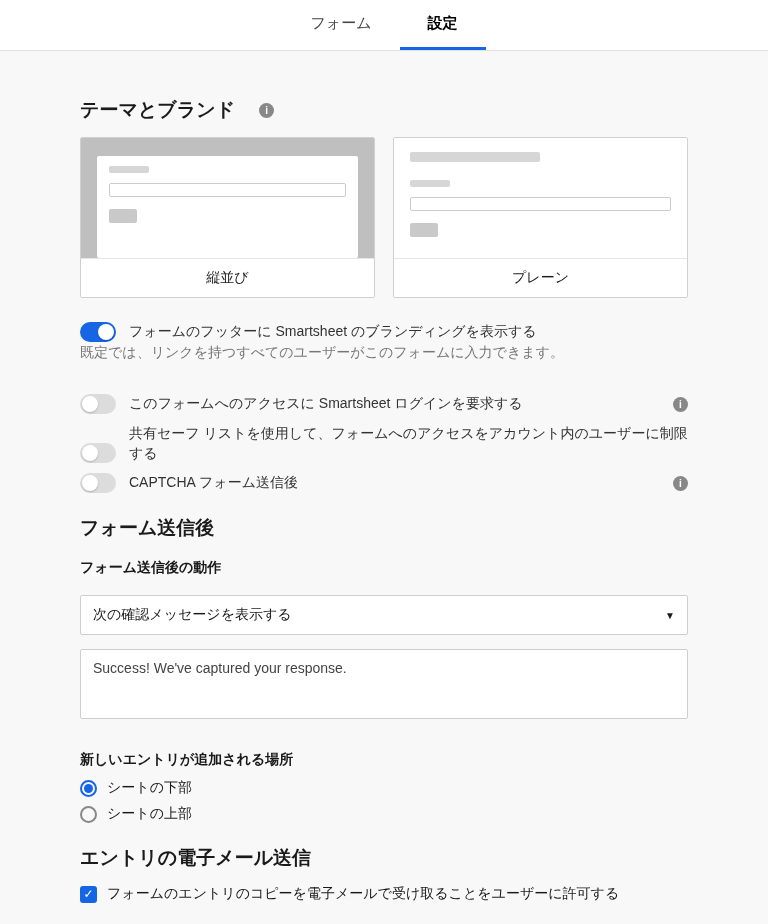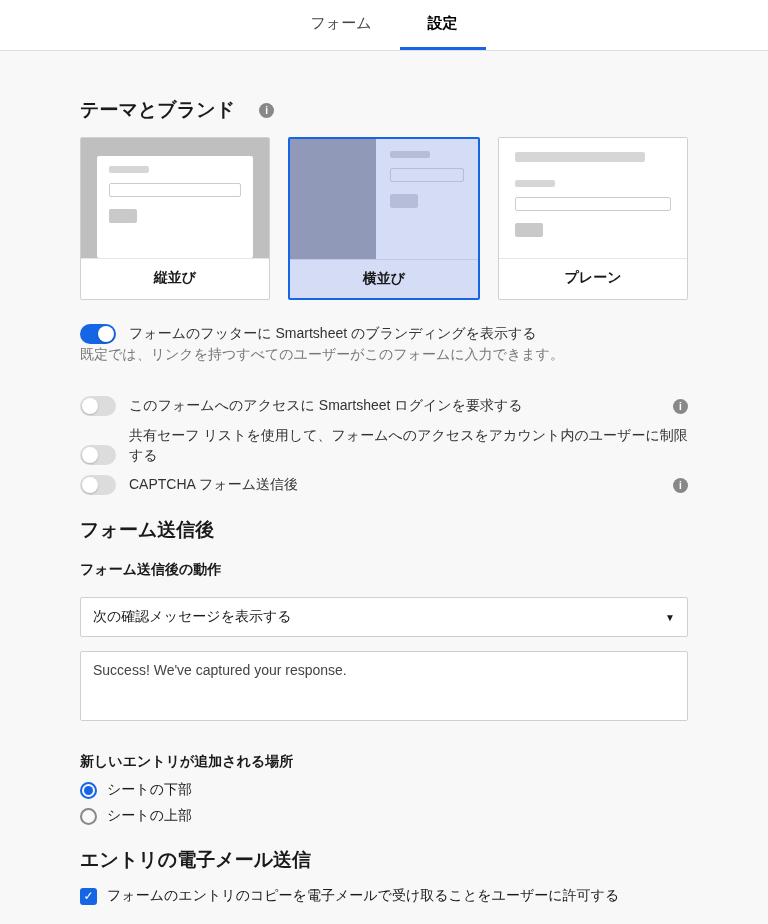--- a/index.html
+++ b/index.html
@@ -13,21 +13,21 @@
     
     .section-title { font-size: 19px; font-weight: 700; margin: 22px 0 14px 0; display: flex; align-items: center; gap: 24px; }
     .info-icon { width: 15px; height: 15px; border-radius: 50%; background: #888; color: #fff; font-size: 10px; font-weight: bold; display: inline-flex; align-items: center; justify-content: center; flex-shrink: 0; }
     
     .theme-cards { display: flex; gap: 18px; margin-bottom: 24px; }
     .theme-card { flex: 1; border: 1px solid #d0d0d0; border-radius: 2px; background: #fff; cursor: pointer; overflow: hidden; }
     .theme-card.selected { border: 2px solid #1565e5; background: #d5dcf6; }
     .theme-preview { height: 120px; position: relative; background: #bfbfbf; }
     .theme-card.selected .theme-preview { background: #a0a9c9; }
     .theme-preview.plain-prev { background: #fff; }
-    .theme-label { padding: 10px; text-align: center; font-size: 14px; font-weight: 700; background: #fff; border-top: 1px solid #e6e6e6; }
+    .theme-label { padding: 10px; text-align: center; font-size: 14px; font-weight: 400; background: #fff; border-top: 1px solid #e6e6e6; }
     .theme-card.selected .theme-label { background: #d5dcf6; border-top: 1px solid #c0c8e8; }
     
     .mock-panel { position: absolute; background: #fff; border-radius: 2px; }
     .mock-bar { background: #d6d6d6; border-radius: 2px; }
     .mock-input { border: 1px solid #ccc; border-radius: 2px; background: #fff; }
     
     
     .prev-v .mock-panel { left: 16px; right: 16px; top: 18px; bottom: 0; padding: 10px 12px; }
     .prev-v .b1 { width: 40px; height: 7px; margin-bottom: 10px; }
     .prev-v .in1 { width: 100%; height: 14px; margin-bottom: 12px; }
@@ -93,33 +93,20 @@
   <div class="theme-cards">
     <div class="theme-card">
       <div class="theme-preview prev-v">
         <div class="mock-panel">
           <div class="mock-bar b1"></div>
           <div class="mock-input in1"></div>
           <div class="mock-bar b2"></div>
         </div>
       </div>
       <div class="theme-label">縦並び</div>
-    </div>
-    <div class="theme-card selected">
-      <div class="theme-preview prev-h">
-        <div class="mock-panel">
-          <div class="left"></div>
-          <div class="right">
-            <div class="mock-bar b1"></div>
-            <div class="mock-input in1"></div>
-            <div class="mock-bar b2"></div>
-          </div>
-        </div>
-      </div>
-      <div class="theme-label">横並び</div>
     </div>
     <div class="theme-card">
       <div class="theme-preview plain-prev prev-p">
         <div class="mock-bar b0"></div>
         <div class="mock-bar b1"></div>
         <div class="mock-input in1"></div>
         <div class="mock-bar b2"></div>
       </div>
       <div class="theme-label">プレーン</div>
     </div>

